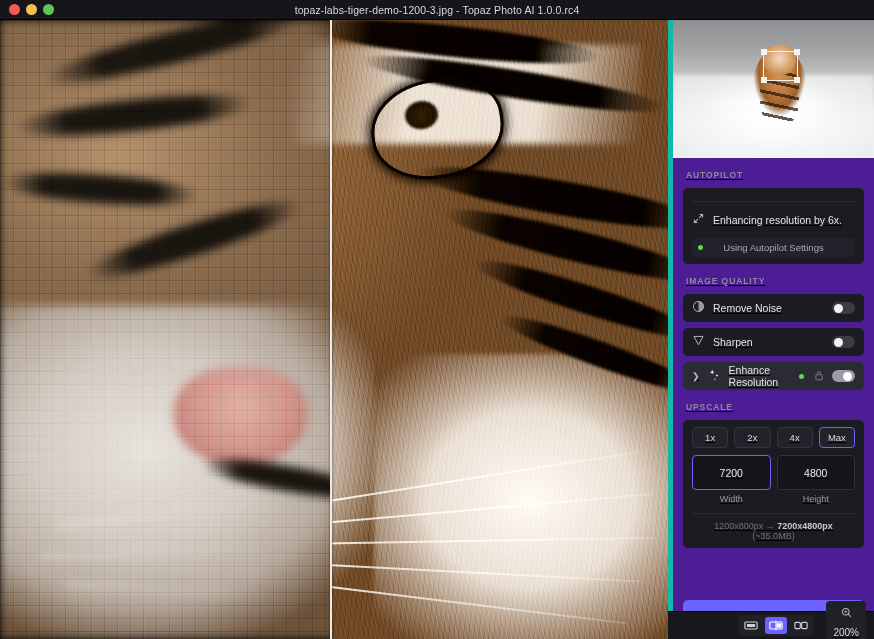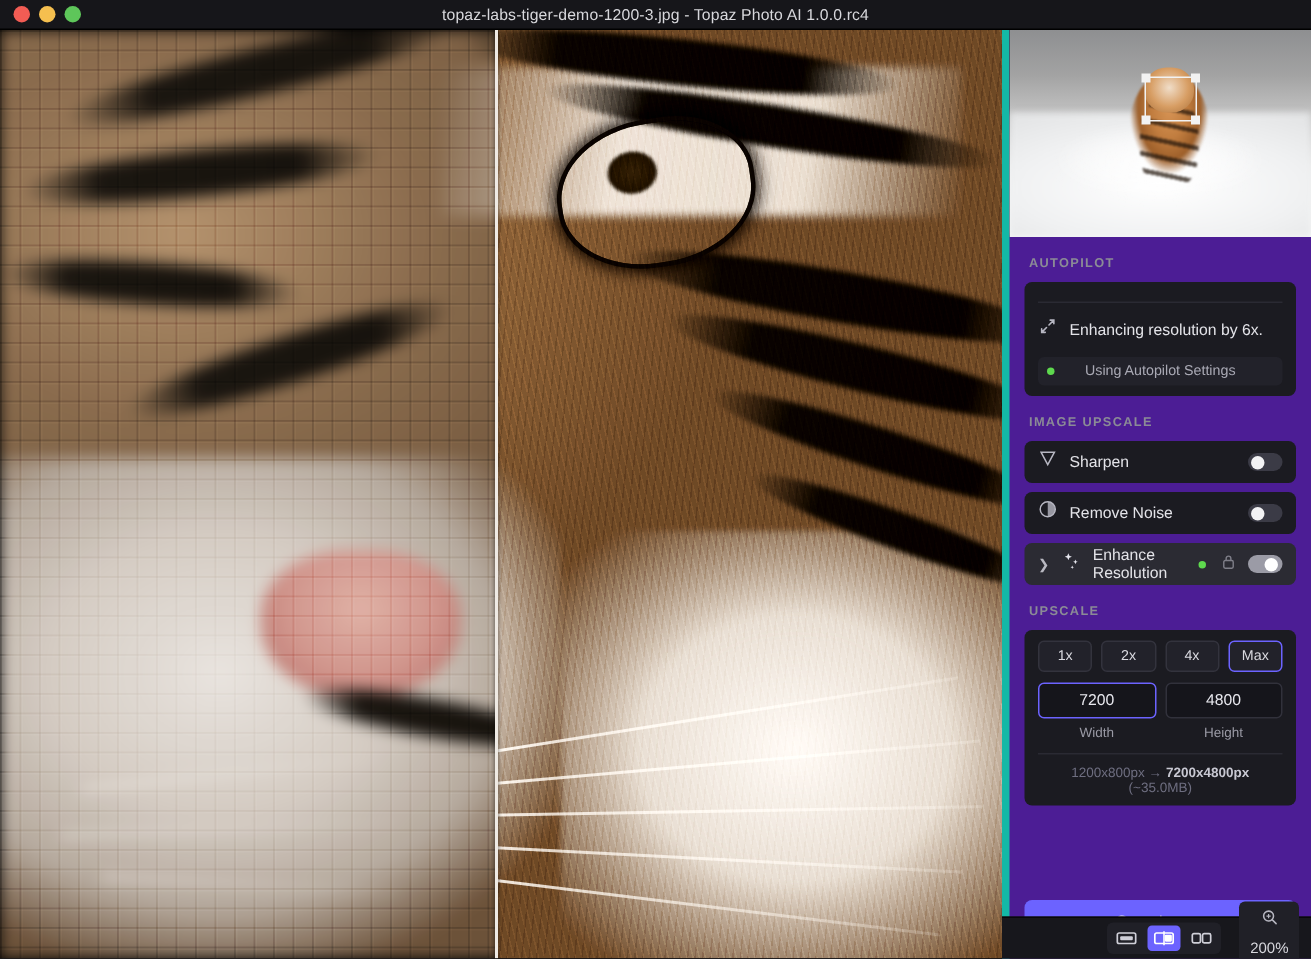--- a/index.html
+++ b/index.html
@@ -6,21 +6,21 @@
   html, body {
     width: 874px; height: 639px;
     background: #0e0e11;
     font-family: "Liberation Sans", sans-serif;
     overflow: hidden;
   }
   .app {
     position: relative;
     width: 874px; height: 639px;
     background: #121216;
-    display: flex; flex-direction: column;
+    display: flex; flex-direction: column; text-decoration: underline;
   }
 
   
   .titlebar {
     height: 20px; min-height: 20px;
     background: #16161a;
     display: flex; align-items: center;
     position: relative;
     border-bottom: 1px solid #000;
   }
@@ -270,21 +270,21 @@
   .up-btns { display:flex; gap:6px; margin-bottom:7px; }
   .up-btn {
     flex:1; height:21px; border-radius:4px; background:#22222a;
     border:1px solid #33333d; display:flex; align-items:center; justify-content:center;
     font-size:9.5px; color:#dadae0; cursor:pointer;
   }
   .up-btn.sel { border-color:#6c63ff; }
   .dims { display:flex; gap:6px; }
   .dimcell { flex:1; }
   .dimbox {
-    height:24px; border-radius:4px; background:#15151b;
+    height:35px; border-radius:4px; background:#15151b;
     border:1px solid #31313b; display:flex; align-items:center; justify-content:center;
     font-size:10.5px; color:#e8e8ee;
   }
   .dimbox.focus { border-color:#6c63ff; }
   .dimlbl { text-align:center; font-size:9px; color:#9a9aa5; margin-top:4px; }
   .size-div { height:1px; background:#2a2a33; margin:9px 0 7px; }
   .sizeinfo { text-align:center; font-size:9px; color:#78788a; }
   .sizeinfo b { color:#c8c8d2; font-weight:700;margin-top:16px; }
   .sizeinfo .dim { color:#6e6e80; }
 
@@ -393,42 +393,42 @@
               </svg>
             </span>
             <span class="txt">Enhancing resolution by 6x.</span>
           </div>
           <div class="ap-pill">
             <span class="greendot"></span>
             <span class="pill-txt">Using Autopilot Settings</span>
           </div>
         </div>
 
-        <div class="sect-label">IMAGE UPSCALE</div>
-
-        <div class="iq-row">
-          <span>
-            <svg width="13" height="13" viewBox="0 0 16 16" fill="none" stroke="#b7b7c2" stroke-width="1.2">
-                <path d="M2.5 3h11L8 13.2z"></path>
-              </svg>
-          </span>
-          <span class="iq-label">Sharpen</span>
-          <span class="toggle off">
-              <span class="knob"></span>
-            </span>
-        </div>
+        <div class="sect-label">IMAGE QUALITY</div>
 
         <div class="iq-row">
           <span>
             <svg width="13" height="13" viewBox="0 0 16 16">
                 <circle cx="8" cy="8" r="6.2" fill="none" stroke="#b7b7c2" stroke-width="1.2"></circle>
                 <path d="M8 1.8a6.2 6.2 0 0 1 0 12.4z" fill="#b7b7c2" opacity=".8"></path>
               </svg>
           </span>
           <span class="iq-label">Remove Noise</span>
+          <span class="toggle off">
+              <span class="knob"></span>
+            </span>
+        </div>
+
+        <div class="iq-row">
+          <span>
+            <svg width="13" height="13" viewBox="0 0 16 16" fill="none" stroke="#b7b7c2" stroke-width="1.2">
+                <path d="M2.5 3h11L8 13.2z"></path>
+              </svg>
+          </span>
+          <span class="iq-label">Sharpen</span>
           <span class="toggle off">
               <span class="knob"></span>
             </span>
         </div>
 
 
         <div class="iq-row selected">
           <span class="chev">❯</span>
           <span>
             <svg width="13" height="13" viewBox="0 0 16 16" fill="#e6e6ee">

